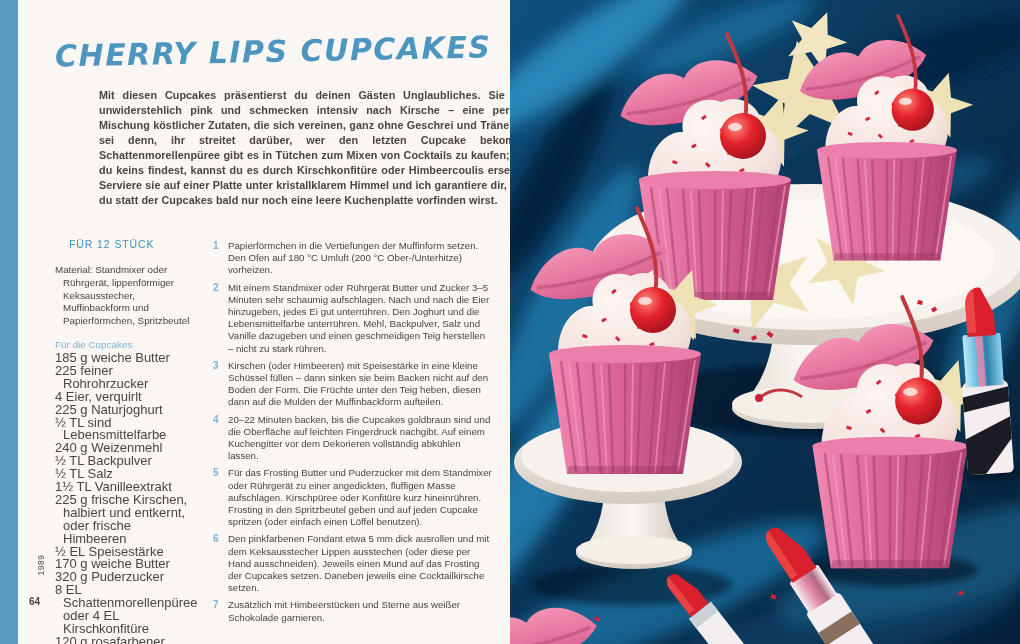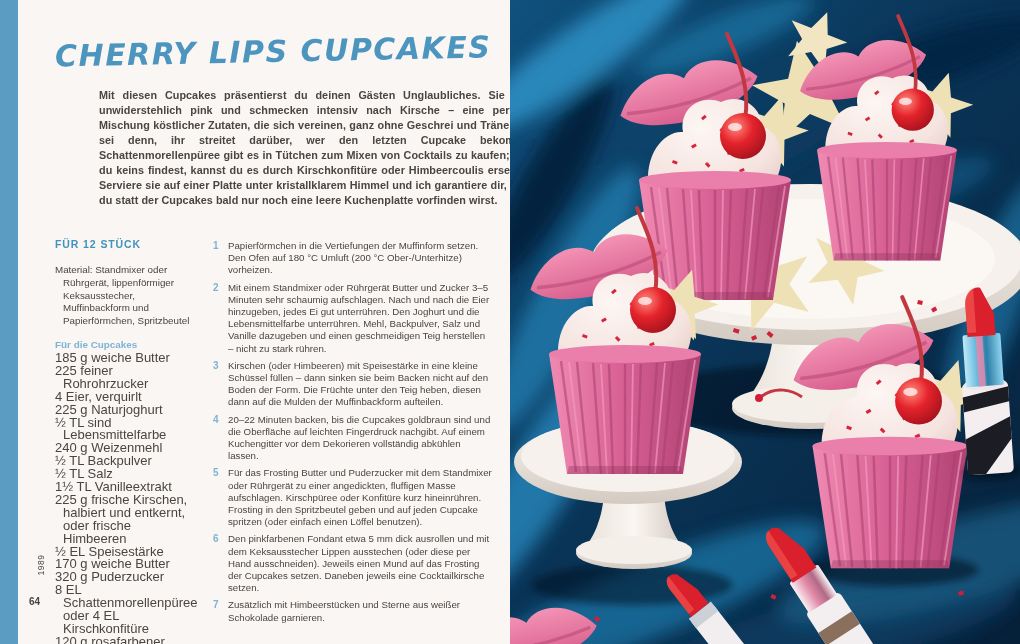--- a/index.html
+++ b/index.html
@@ -20,28 +20,28 @@
   .intro{
     position:absolute;left:37px;top:88px;width:436px;
     font-size:10.8px;line-height:15px;font-weight:bold;color:#4b4541;
     text-align:justify;letter-spacing:.05px;margin-left:44px;
   }
   .cols{position:absolute;left:37px;top:238px;width:438px;display:flex;}
   .col-ing{width:138px;flex:0 0 138px;}
   .col-steps{margin-left:20px;width:280px;flex:1;}
 
   .yield-heading{
-    font-size:10.5px;font-weight:bold;letter-spacing:.9px;color:#3f93be;margin:0 0 14px 0;
+    font-size:10.5px;font-weight:normal;letter-spacing:.9px;color:#3f93be;margin:0 0 14px 14px;
   }
   .material{
     font-size:9.8px;line-height:12.8px;color:#4b4541;margin:0 0 10px 0;
     padding-left:8px;text-indent:-8px;
   }
   .ing-subhead{
-    font-size:9.9px;font-weight:bold;color:#7db4d4;margin:8px 0 1px 0;line-height:13px;
+    font-size:9.9px;font-weight:normal;color:#7db4d4;margin:8px 0 1px 0;line-height:13px;
   }
   .ing-item{
     font-size:13px;line-height:12.9px;color:#4b4541;
     padding-left:8px;text-indent:-8px;
   }
   .steps{list-style:none;margin:2px 0 0 0;padding:0;}
   .step{display:flex;margin-bottom:5px;}
   .step-num{
     flex:0 0 15px;font-size:10px;font-weight:bold;color:#7db4d4;line-height:12.2px;
   }

